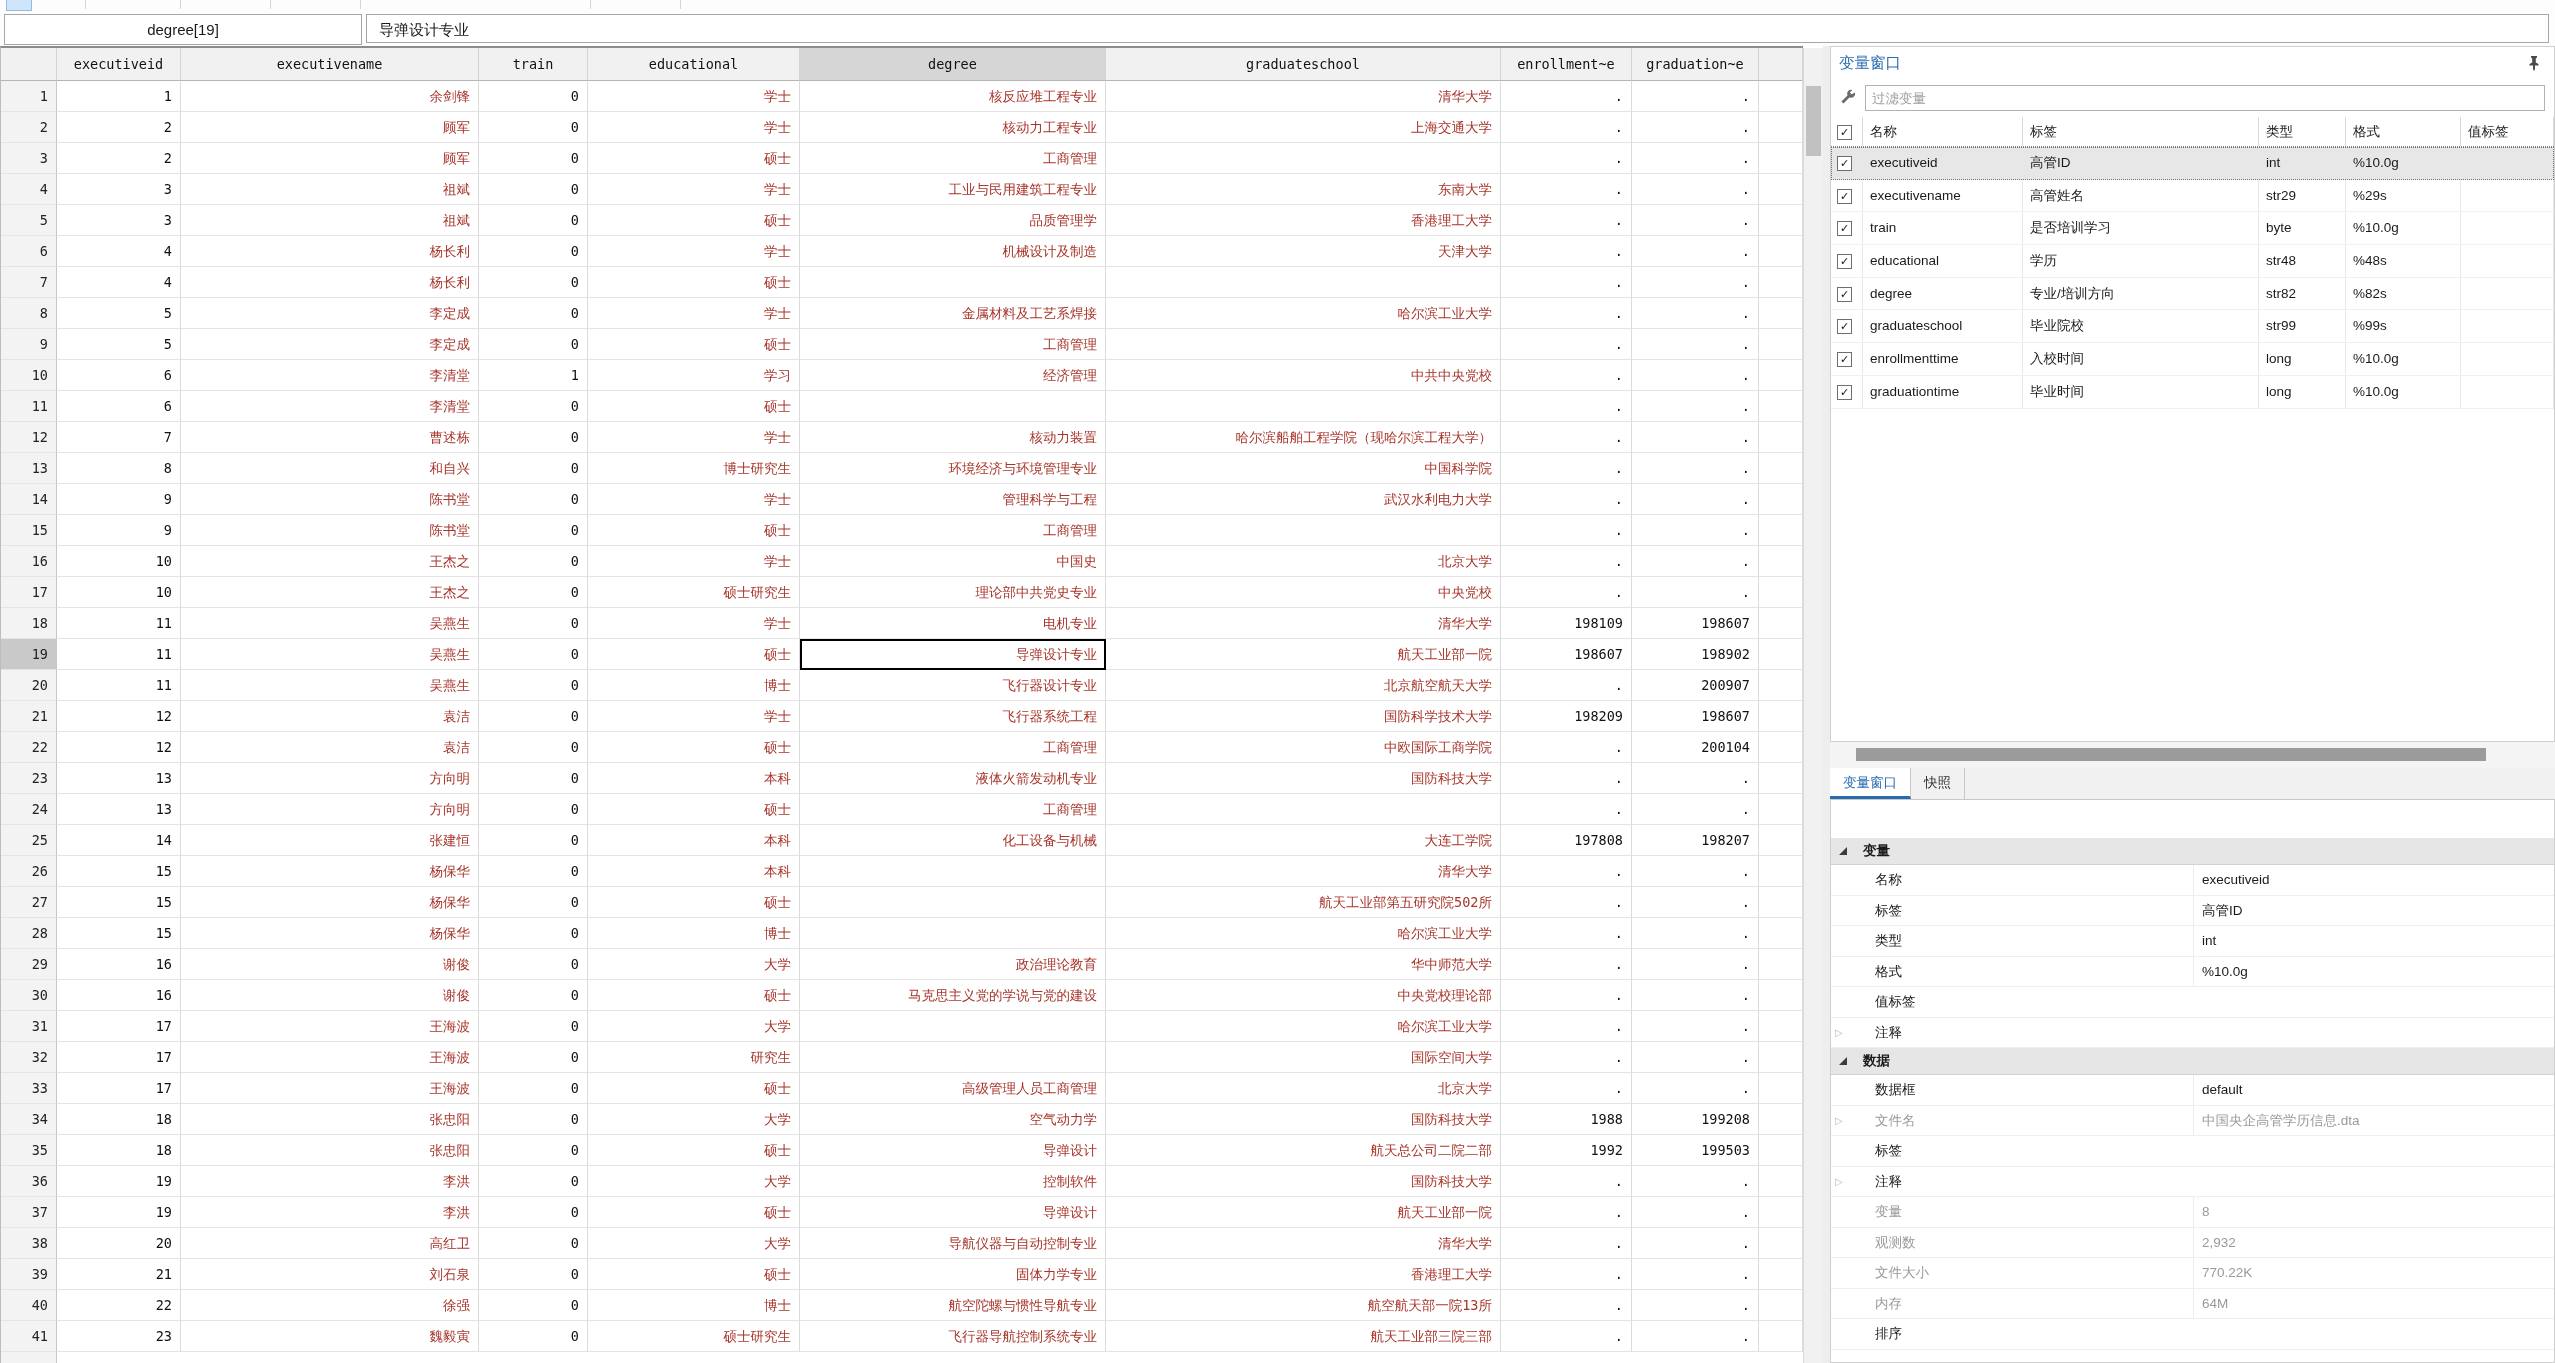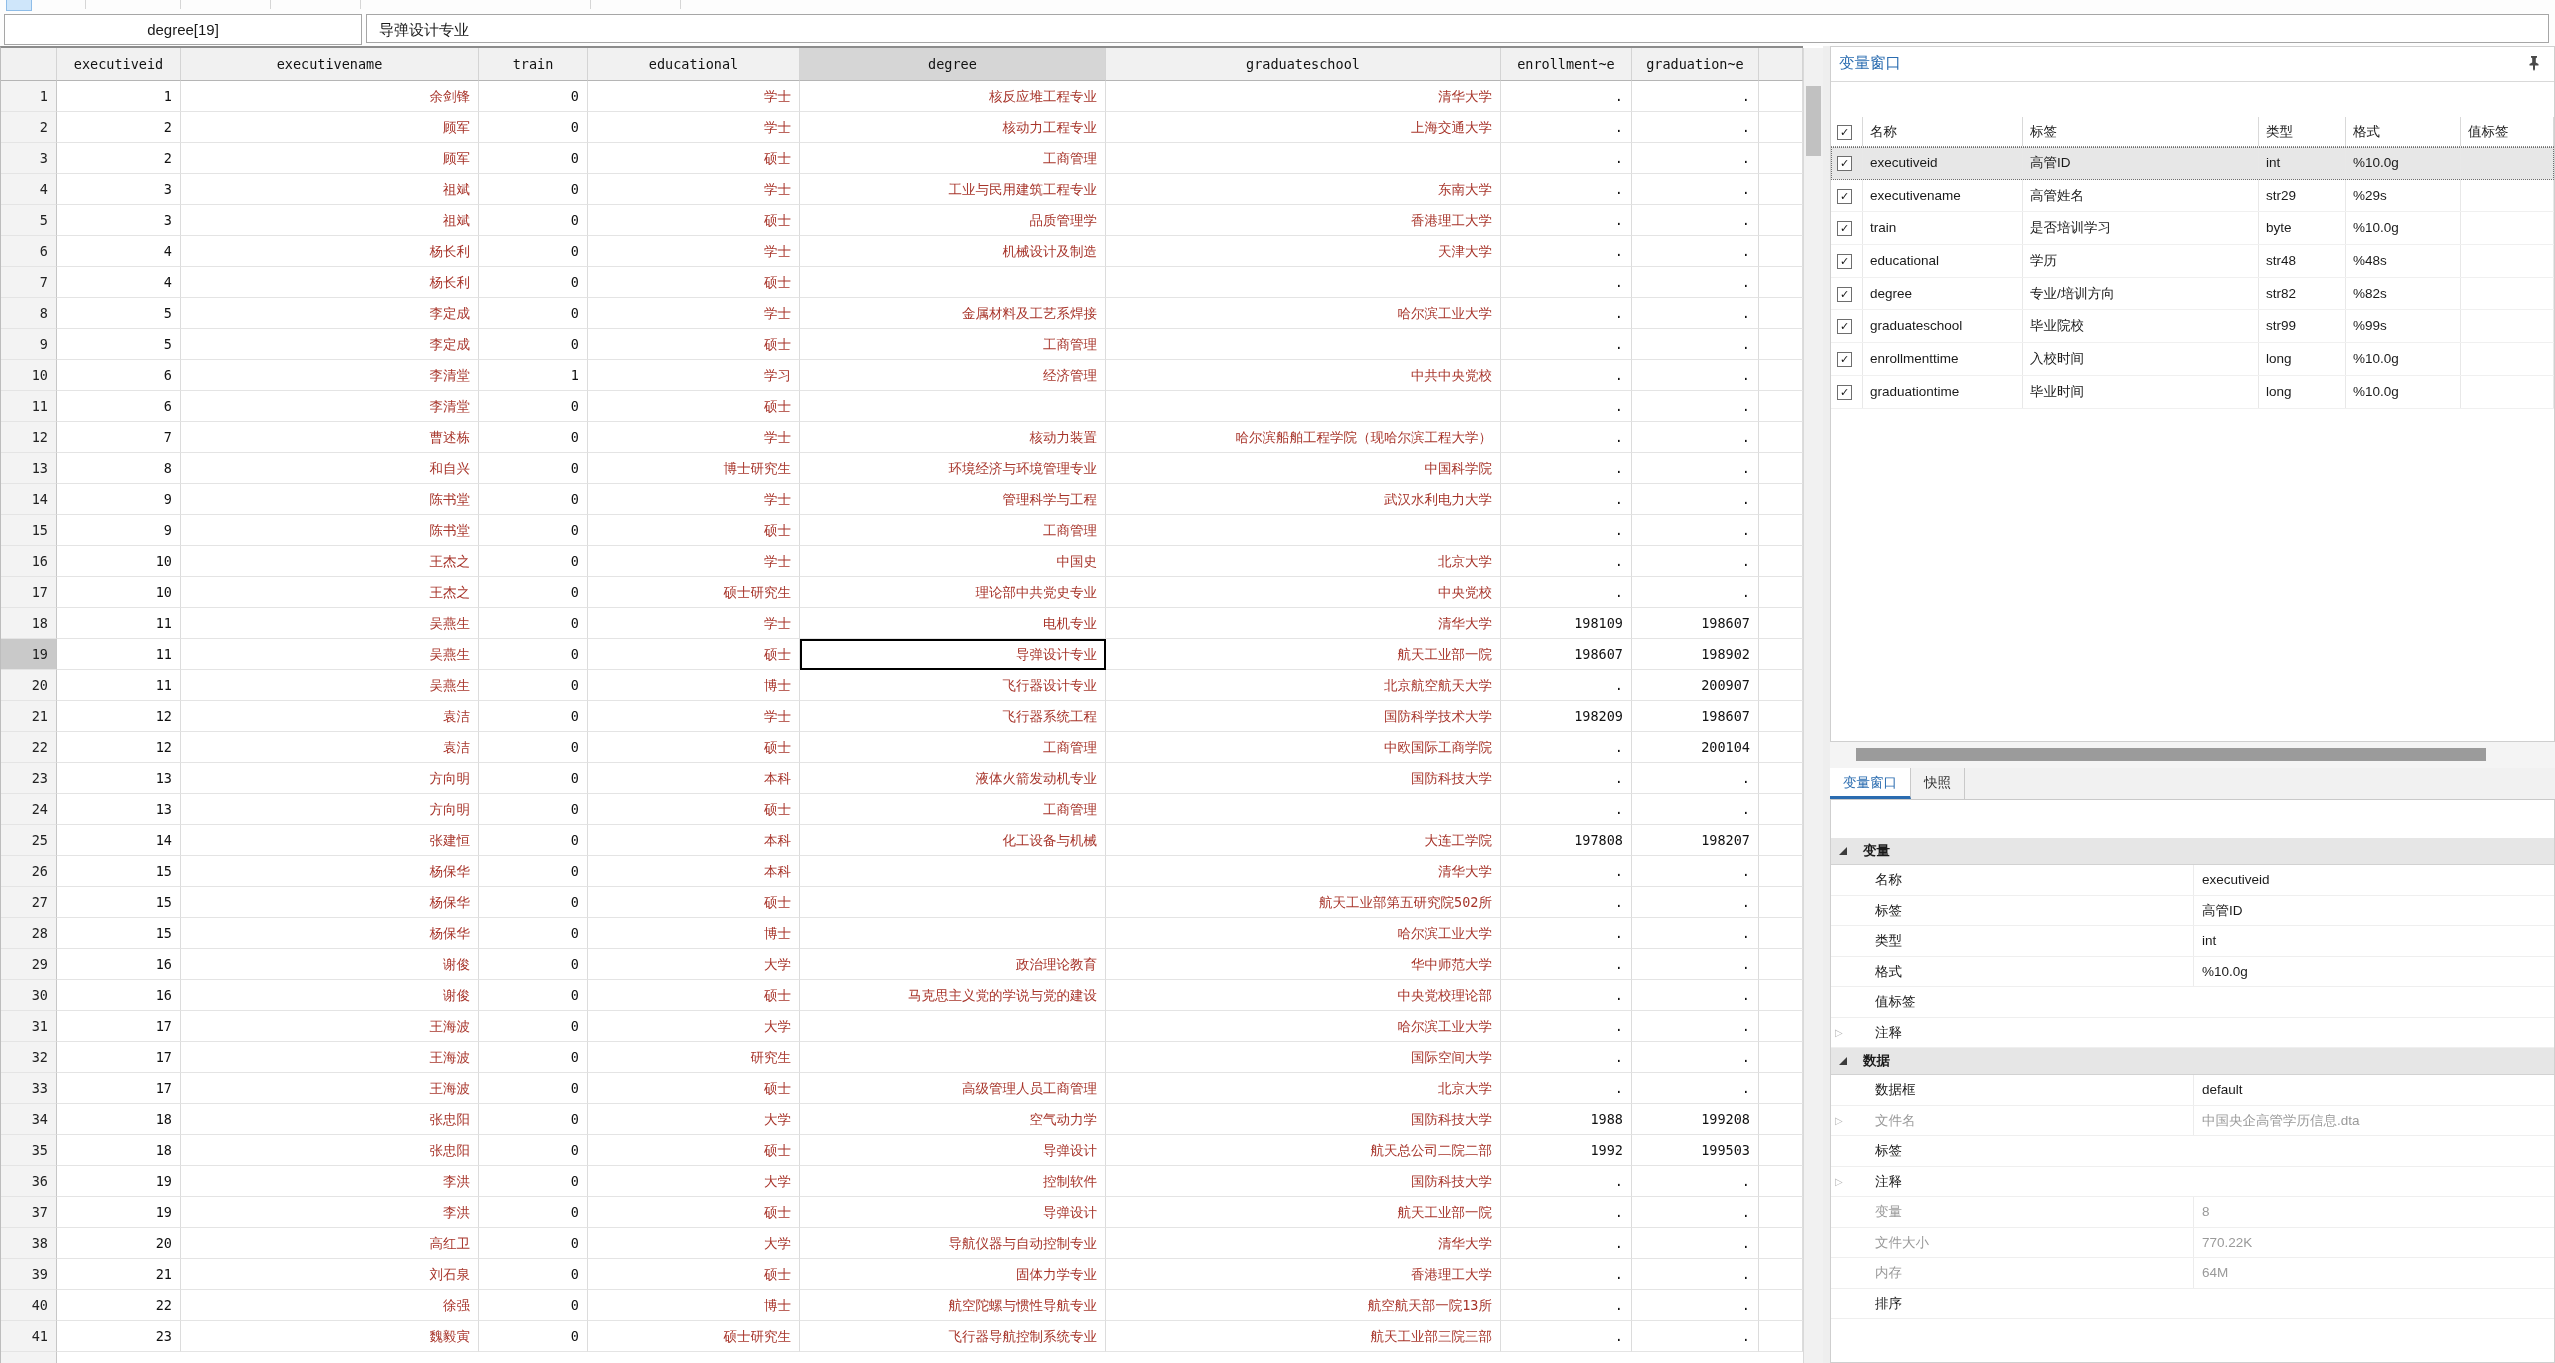--- a/index.html
+++ b/index.html
@@ -619,20 +619,26 @@
   </div>
   <div id="splitter"></div>
 
   <div id="vars-panel">
     <div class="panel-title">
       <span class="t">变量窗口</span>
       <svg class="pin" viewBox="0 0 16 16">
         <path d="M5 1h6v1.5l-1.2.8v4.2l2.7 1.5v1.5H9v3.8L8 16l-1-1.7v-3.8H3.5V9l2.7-1.5V3.3L5 2.5z" fill="#4a4a4a"></path>
       </svg>
     </div>
+    <div id="filter-row">
+      <svg id="filter-wrench" viewBox="0 0 16 16">
+        <path d="M14.2 3.2a3.6 3.6 0 0 1-4.9 4.3L4 12.8 2.2 11l5.3-5.3a3.6 3.6 0 0 1 4.3-4.9L9.6 3l1.6 1.6z" fill="#6b6b6b"></path>
+      </svg>
+      <input id="filter-input" type="text" placeholder="过滤变量" style="">
+    </div>
     <div id="vars-grid">
         <div class="vrow vheader">
           <div class="vcell" style="width: 32px; padding-left: 0px;"><span class="cbx">✓</span></div>
           <div class="vcell" style="width: 160px;">名称</div>
           <div class="vcell" style="width: 236px;">标签</div>
           <div class="vcell" style="width: 87px;">类型</div>
           <div class="vcell" style="width: 115px;">格式</div>
           <div class="vcell" style="width: 93px;">值标签</div>
         </div>
         <div class="vrow vselected">
@@ -759,20 +765,24 @@
         <div class="prow">
           <span class="marker">▷</span>
           <span class="plabel">注释</span>
           <span class="pvalue"></span>
         </div>
         <div class="prow dim">
           <span class="plabel">变量</span>
           <span class="pvalue">8</span>
         </div>
         <div class="prow dim">
+          <span class="plabel">观测数</span>
+          <span class="pvalue">2,932</span>
+        </div>
+        <div class="prow dim">
           <span class="plabel">文件大小</span>
           <span class="pvalue">770.22K</span>
         </div>
         <div class="prow dim">
           <span class="plabel">内存</span>
           <span class="pvalue">64M</span>
         </div>
         <div class="prow">
           <span class="plabel">排序</span>
           <span class="pvalue"></span>

